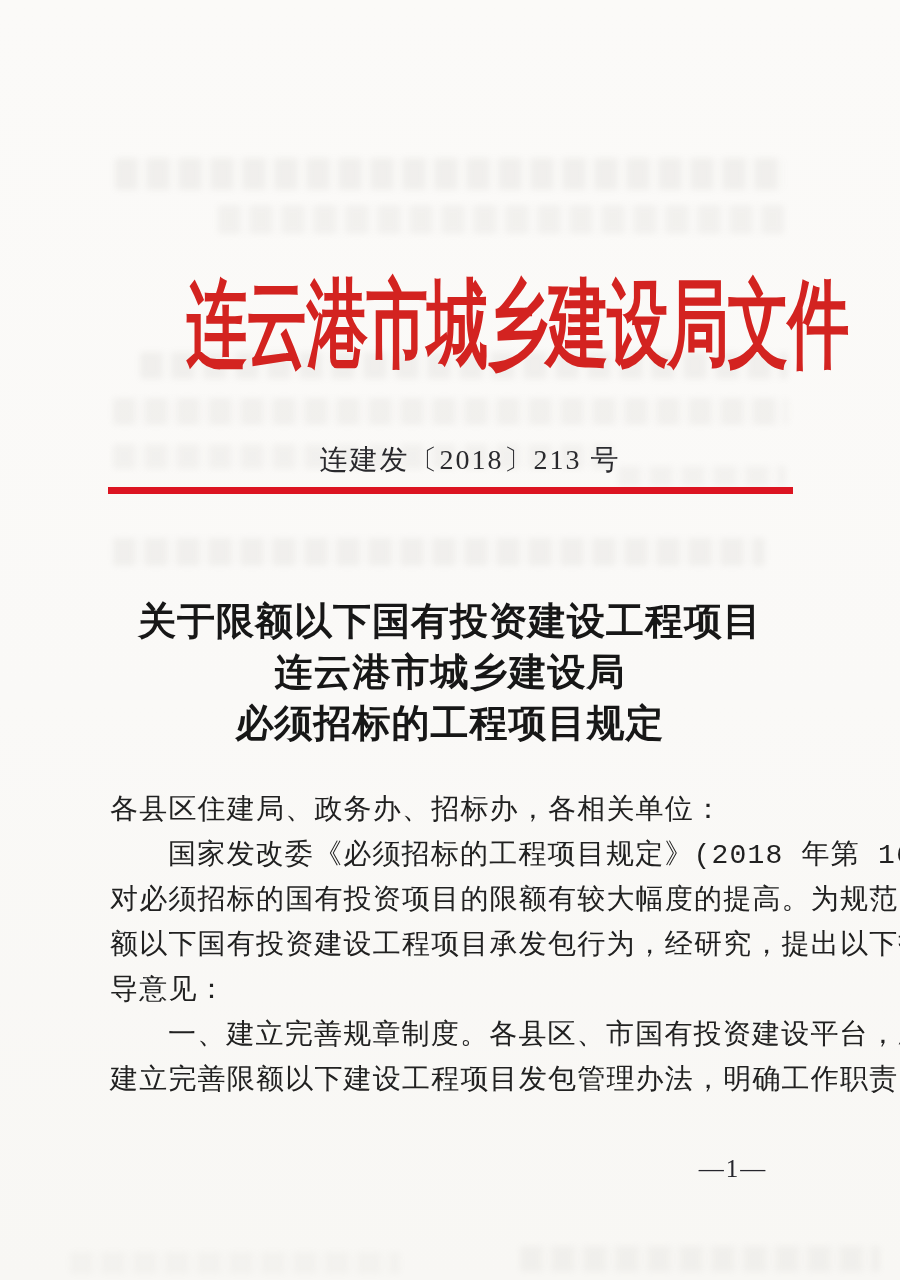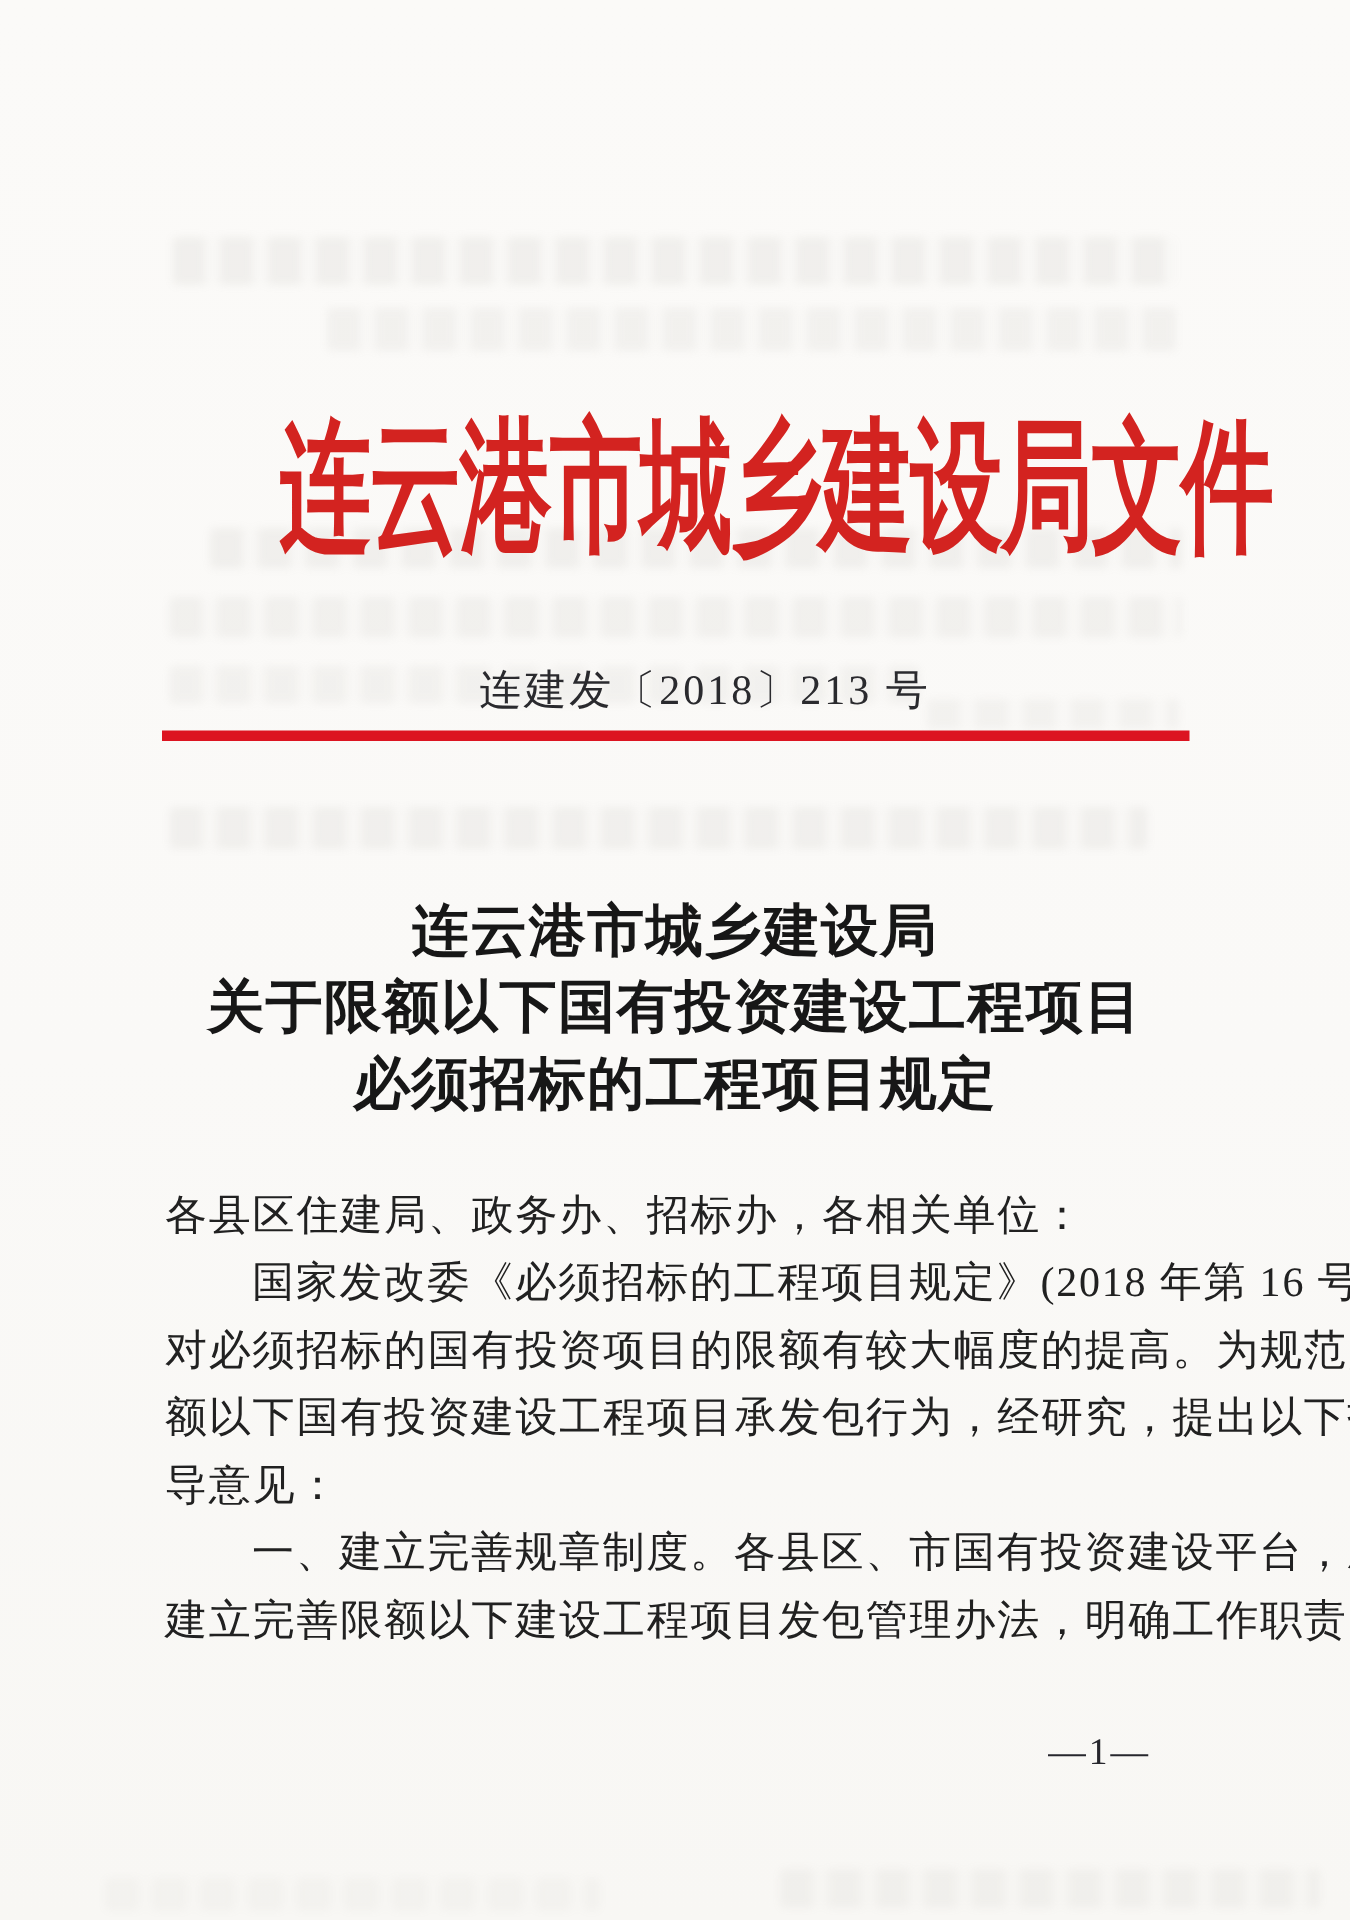--- a/index.html
+++ b/index.html
@@ -95,20 +95,21 @@
     left: 110px;
     width: 682px;
     font-size: 28px;
     color: #212121;
   }
   .body-line {
     height: 45px;
     line-height: 45px;
     letter-spacing: 1.2px;
     white-space: nowrap;
+    font-family: Liberation Mono, monospace;
   }
   .body-line.indent {
     padding-left: 58px;
   }
 
   .page-number {
     position: absolute;
     top: 1155px;
     left: 658px;
     width: 150px;
@@ -135,22 +136,22 @@
 
   <div class="letterhead-title">
     <span class="condensed">连云港市城乡建设局文件</span>
   </div>
 
   <div class="doc-number">连建发〔2018〕213 号</div>
 
   <div class="red-divider"></div>
 
   <div class="doc-title">
+    <div>关于限额以下国有投资建设工程项目</div>
     <div>连云港市城乡建设局</div>
-    <div>关于限额以下国有投资建设工程项目</div>
     <div>必须招标的工程项目规定</div>
   </div>
 
   <div class="body-text">
     <div class="body-line">各县区住建局、政务办、招标办，各相关单位：</div>
     <div class="body-line indent">国家发改委《必须招标的工程项目规定》(2018 年第 16 号令)，</div>
     <div class="body-line">对必须招标的国有投资项目的限额有较大幅度的提高。为规范限</div>
     <div class="body-line">额以下国有投资建设工程项目承发包行为，经研究，提出以下指</div>
     <div class="body-line">导意见：</div>
     <div class="body-line indent">一、建立完善规章制度。各县区、市国有投资建设平台，应</div>

